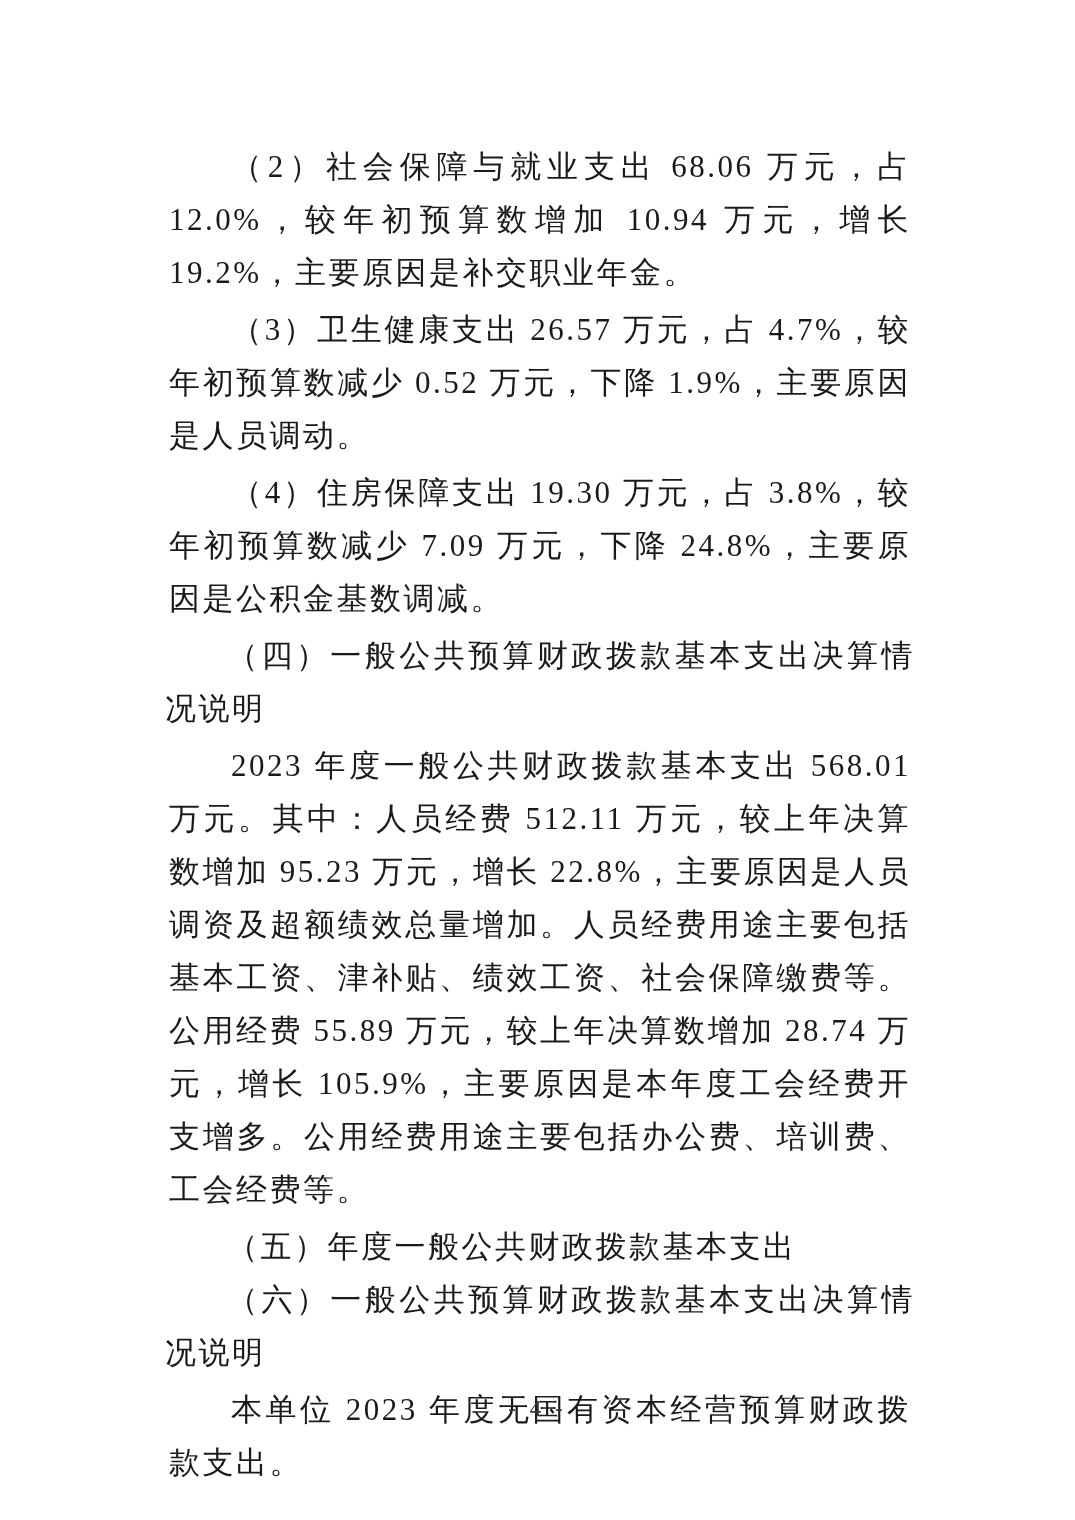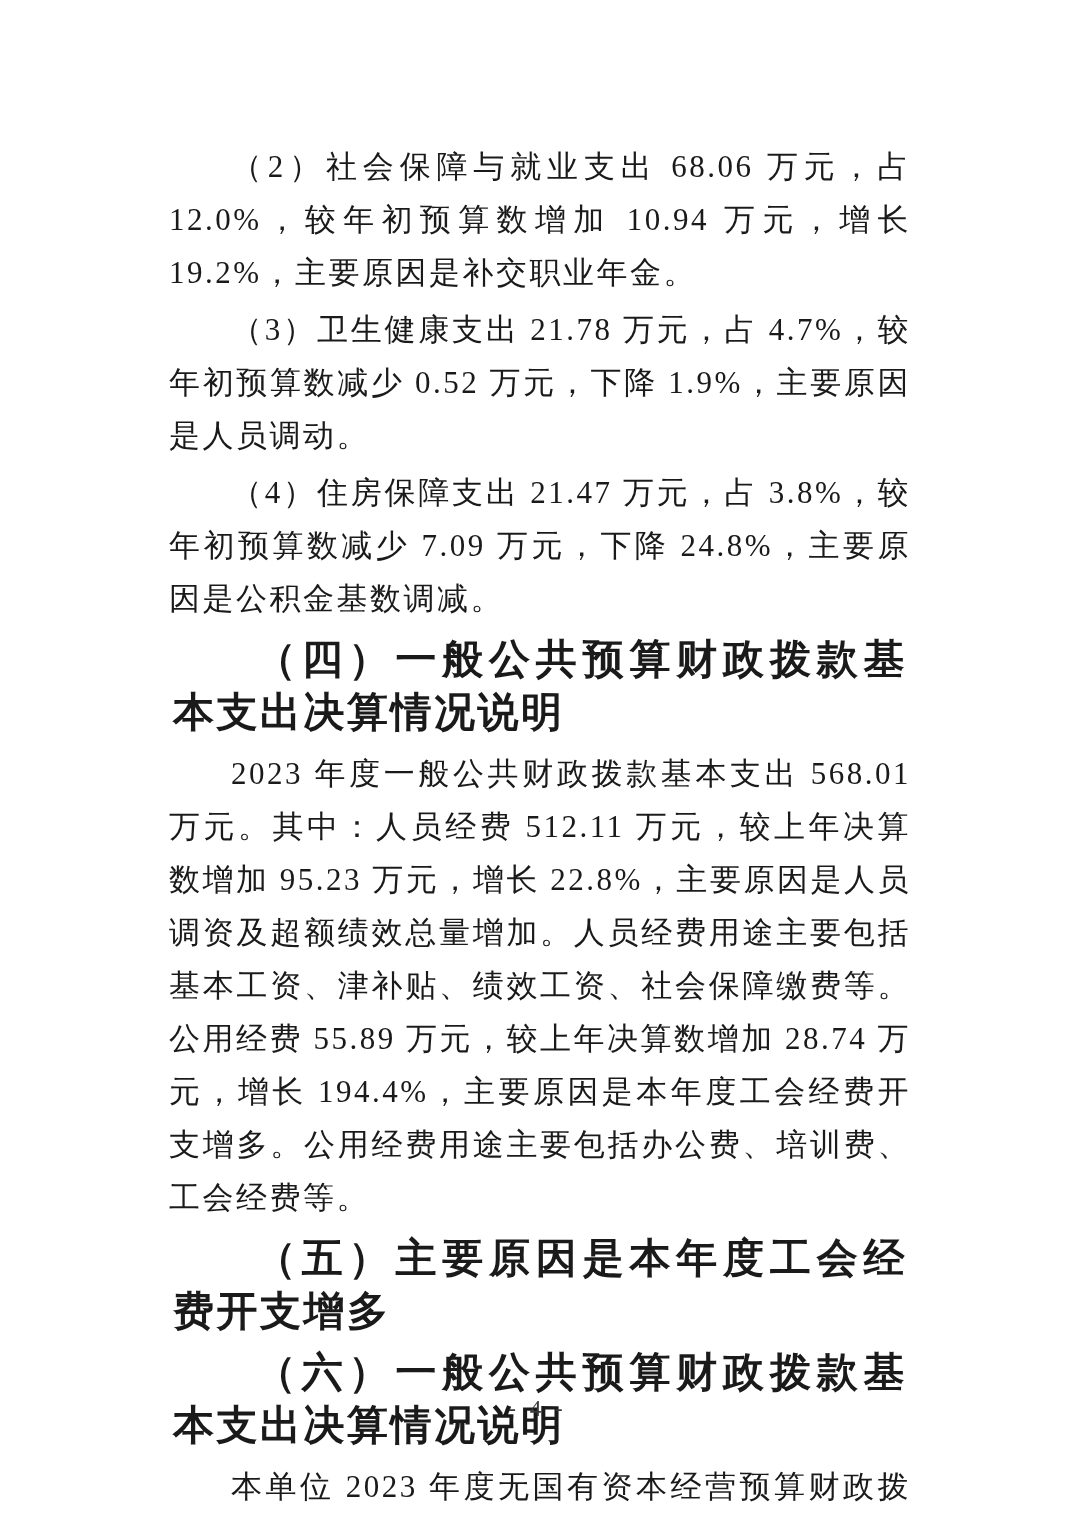--- a/index.html
+++ b/index.html
@@ -26,47 +26,47 @@
     line-height: 53px;
     letter-spacing: 2.5px;
     text-align: justify;
     text-justify: inter-character;
   }
   .para {
     margin: 4px;
     text-indent: 2em;
   }
   .sub-heading {
-    margin: 8px;
+    margin: 0;
     text-indent: 2em;
-    font-weight: bold;
-    font-size: 41px;
+    font-weight: normal;
+    font-size: 31px;
     line-height: 53px;
   }
   .footer {
     position: absolute;
     left: 0;
     right: 0;
     top: 1396px;
     text-align: center;
     font-size: 23px;
     letter-spacing: 4px;
     color: #3a3a3a;
     font-family: "Liberation Serif", "DejaVu Serif", serif;
   }
 </style>
 </head>
 <body>
 
 <div class="page">
   <div class="content">
     <p class="para">（2）社会保障与就业支出 68.06 万元，占 12.0%，较年初预算数增加 10.94 万元，增长 19.2%，主要原因是补交职业年金。</p>
-    <p class="para">（3）卫生健康支出 21.78 万元，占 4.7%，较年初预算数减少 0.52 万元，下降 1.9%，主要原因是人员调动。</p>
-    <p class="para">（4）住房保障支出 21.47 万元，占 3.8%，较年初预算数减少 7.09 万元，下降 24.8%，主要原因是公积金基数调减。</p>
+    <p class="para">（3）卫生健康支出 26.57 万元，占 4.7%，较年初预算数减少 0.52 万元，下降 1.9%，主要原因是人员调动。</p>
+    <p class="para">（4）住房保障支出 19.30 万元，占 3.8%，较年初预算数减少 7.09 万元，下降 24.8%，主要原因是公积金基数调减。</p>
     <h3 class="sub-heading">（四）一般公共预算财政拨款基本支出决算情况说明</h3>
-    <p class="para">2023 年度一般公共财政拨款基本支出 568.01 万元。其中：人员经费 512.11 万元，较上年决算数增加 95.23 万元，增长 22.8%，主要原因是人员调资及超额绩效总量增加。人员经费用途主要包括基本工资、津补贴、绩效工资、社会保障缴费等。公用经费 55.89 万元，较上年决算数增加 28.74 万元，增长 194.4%，主要原因是本年度工会经费开支增多。公用经费用途主要包括办公费、培训费、工会经费等。</p>
-    <h3 class="sub-heading">（五）主要原因是本年度工会经费开支增多</h3>
+    <p class="para">2023 年度一般公共财政拨款基本支出 568.01 万元。其中：人员经费 512.11 万元，较上年决算数增加 95.23 万元，增长 22.8%，主要原因是人员调资及超额绩效总量增加。人员经费用途主要包括基本工资、津补贴、绩效工资、社会保障缴费等。公用经费 55.89 万元，较上年决算数增加 28.74 万元，增长 105.9%，主要原因是本年度工会经费开支增多。公用经费用途主要包括办公费、培训费、工会经费等。</p>
+    <h3 class="sub-heading">（五）年度一般公共财政拨款基本支出</h3>
     <h3 class="sub-heading">（六）一般公共预算财政拨款基本支出决算情况说明</h3>
     <p class="para">本单位 2023 年度无国有资本经营预算财政拨款支出。</p>
 
   </div>
   <div class="footer">- 4 -</div>
 </div>
 
 </body></html>

